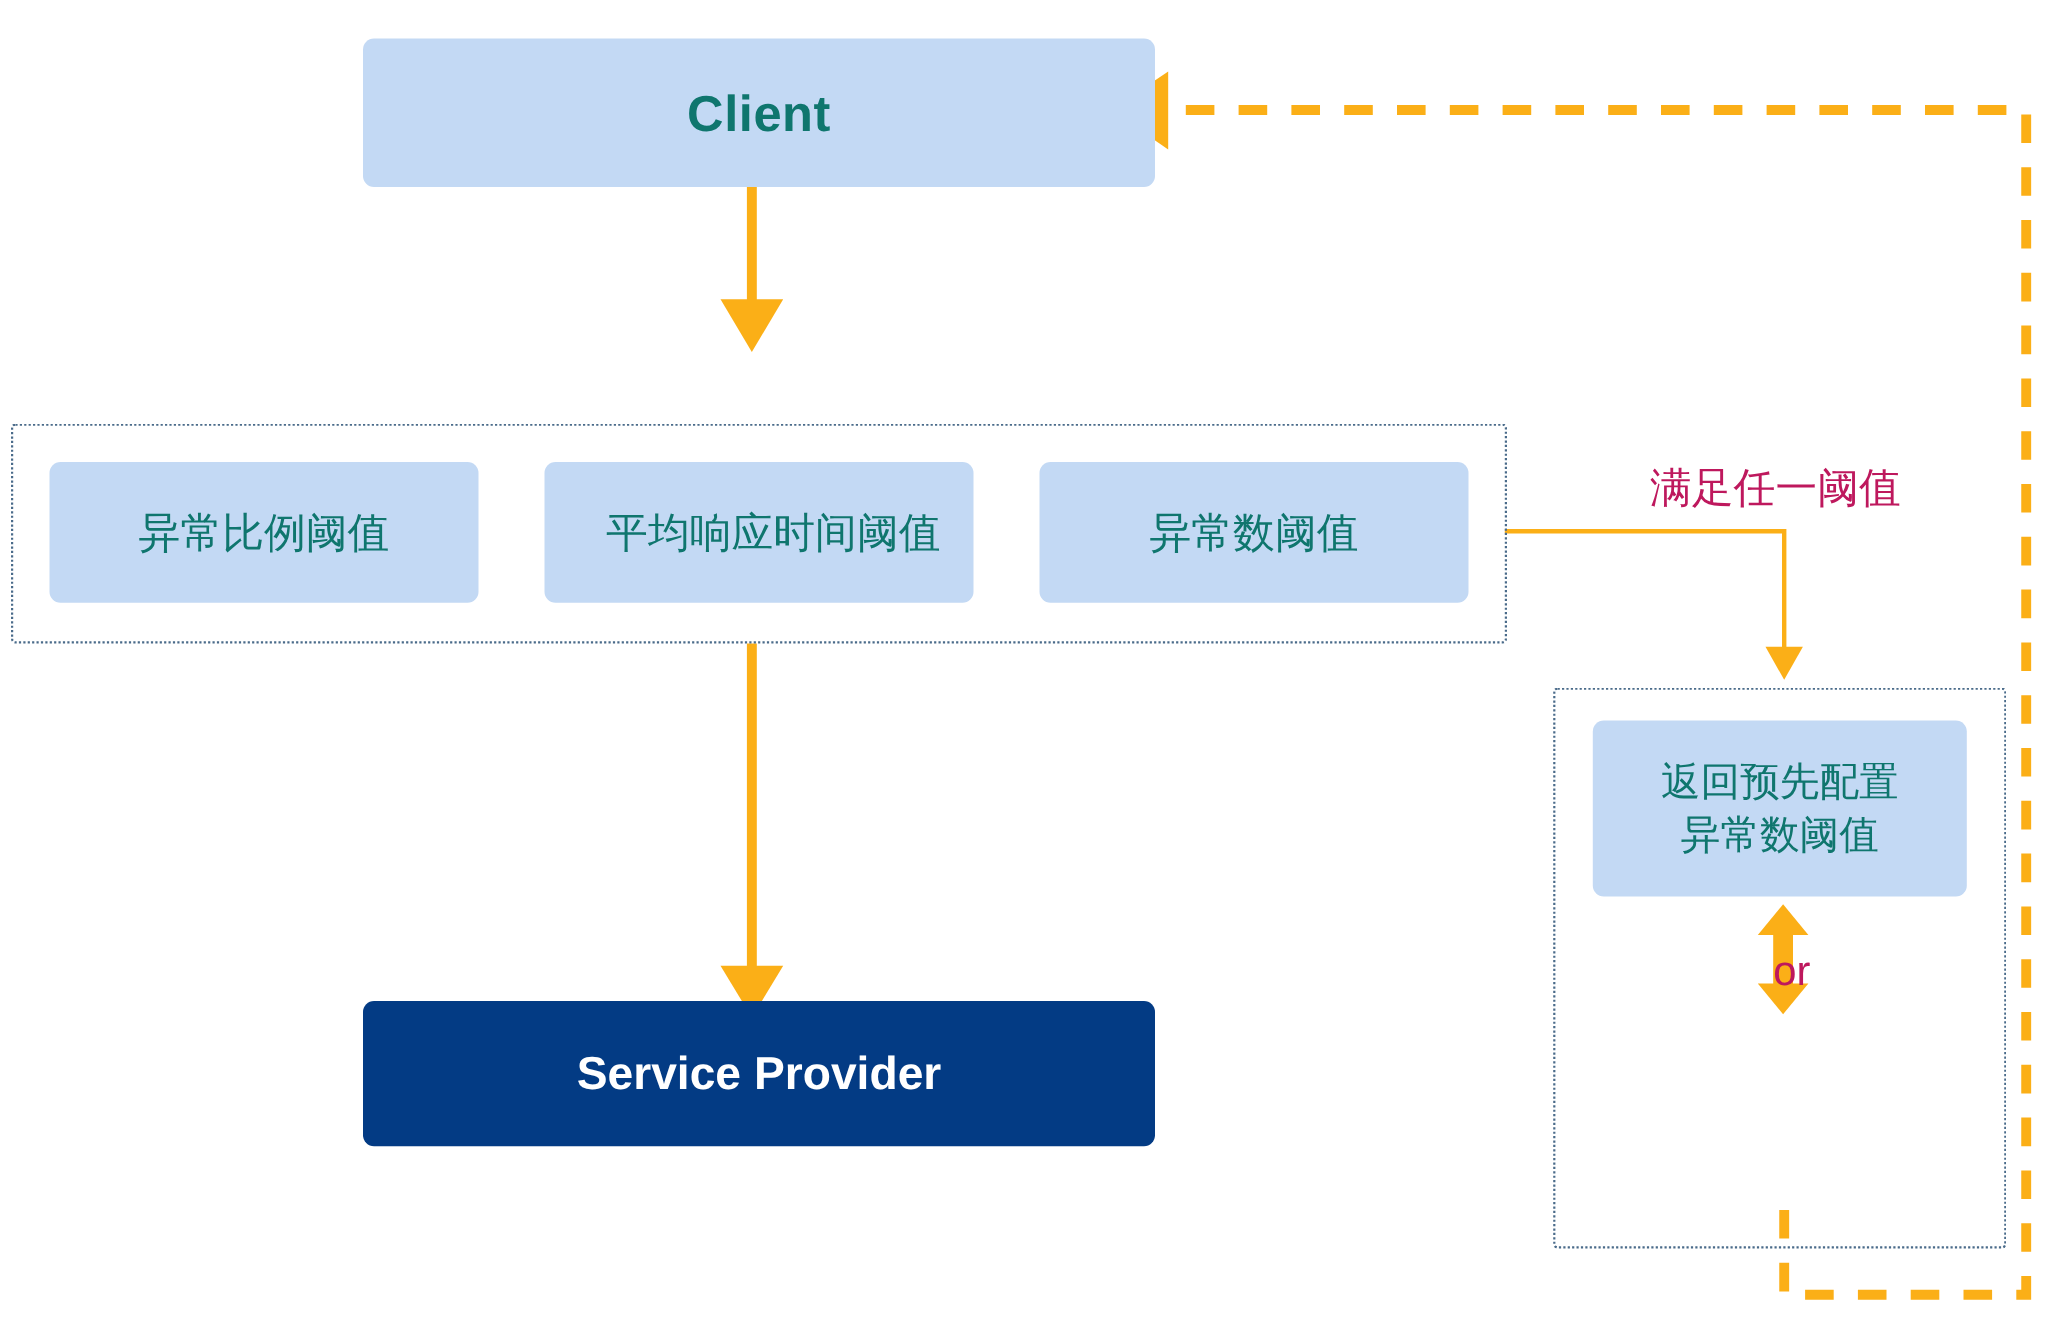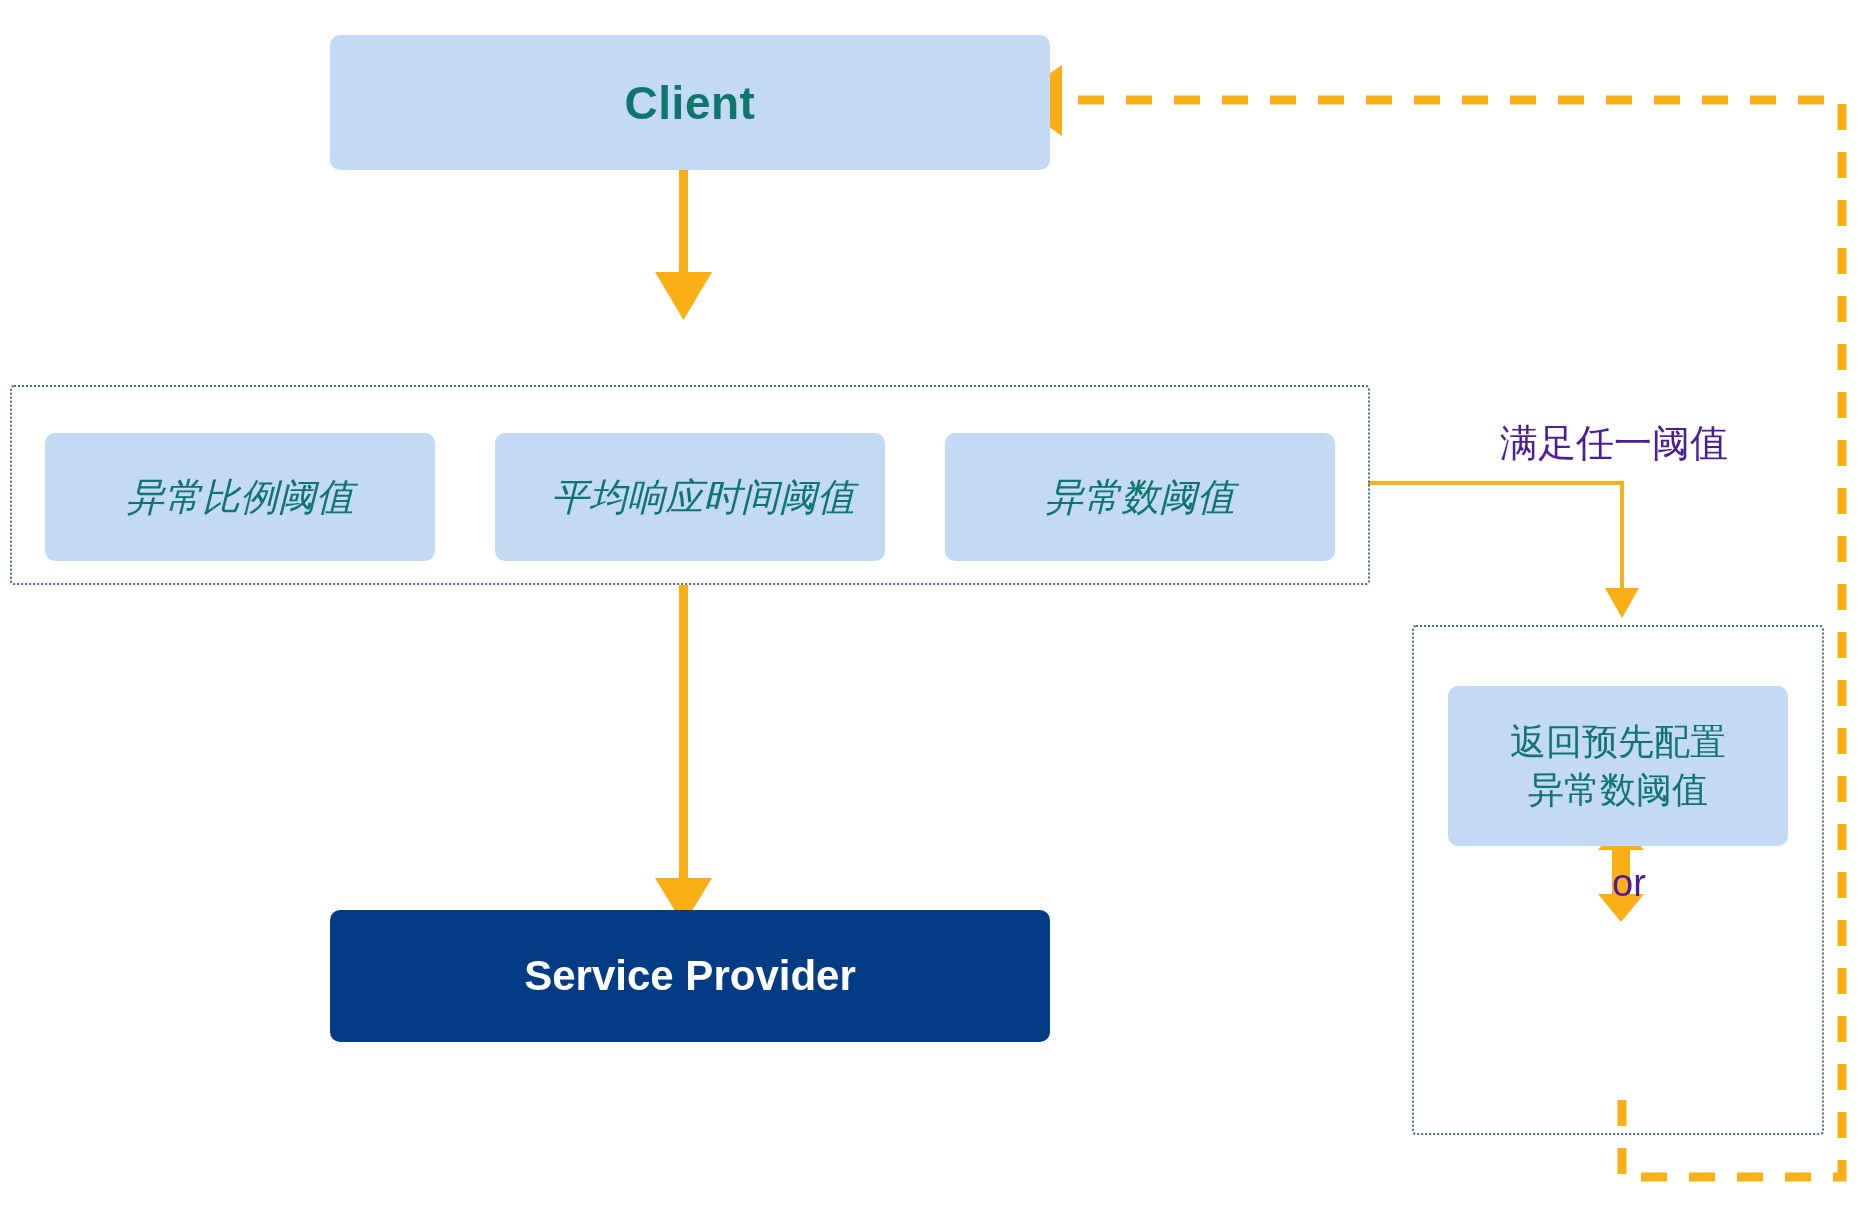--- a/index.html
+++ b/index.html
@@ -36,21 +36,21 @@
   }
   .dotted-group {
     position: absolute;
     box-sizing: border-box;
     border: 2px dotted #4a6b8a;
     border-radius: 4px;
     background: transparent;
   }
   .label {
     position: absolute;
-    color: #4c1d95;
+    color: #be185d;
     white-space: nowrap;
   }
   svg.overlay {
     position: absolute;
     left: 0;
     top: 0;
     width: 1876px;
     height: 1207px;
     pointer-events: none;
   }
@@ -60,37 +60,37 @@
     letter-spacing: 0.5px;
   }
   #provider-box {
     left: 330px; top: 910px; width: 720px; height: 132px;
     font-size: 42px; font-weight: bold;
   }
   #threshold-group {
     left: 10px; top: 385px; width: 1360px; height: 200px;
   }
   .threshold-box {
-    top: 433px; height: 128px;
-    font-size: 38px; font-weight: 500; font-style: italic;
+    top: 420px; height: 128px;
+    font-size: 38px; font-weight: 500;
   }
   #threshold-box-0 { left: 45px;  width: 390px; }
   #threshold-box-1 { left: 495px; width: 390px; padding-left: 26px; }
   #threshold-box-2 { left: 945px; width: 390px; align-items: center; }
 
   #fallback-group {
     left: 1412px; top: 625px; width: 412px; height: 510px;
   }
   .fallback-box {
     left: 1448px; width: 340px;
     font-size: 36px; font-weight: 500;
     line-height: 1.32;
     flex-direction: column;
   }
-  #fallback-box-0 { top: 655px; height: 160px; margin-top: 31px; }
+  #fallback-box-0 { top: 655px; height: 160px; }
   #fallback-box-1 { top: 940px; height: 160px; }
 
   #label-not-met {
     left: 340px; top: 745px;
     font-size: 38px;
   }
   #label-met {
     left: 1500px; top: 418px;
     font-size: 38px;
   }

